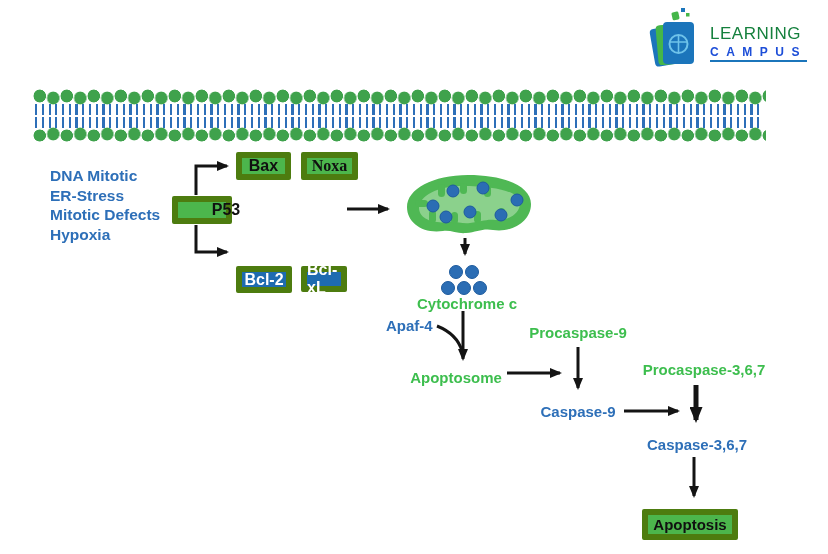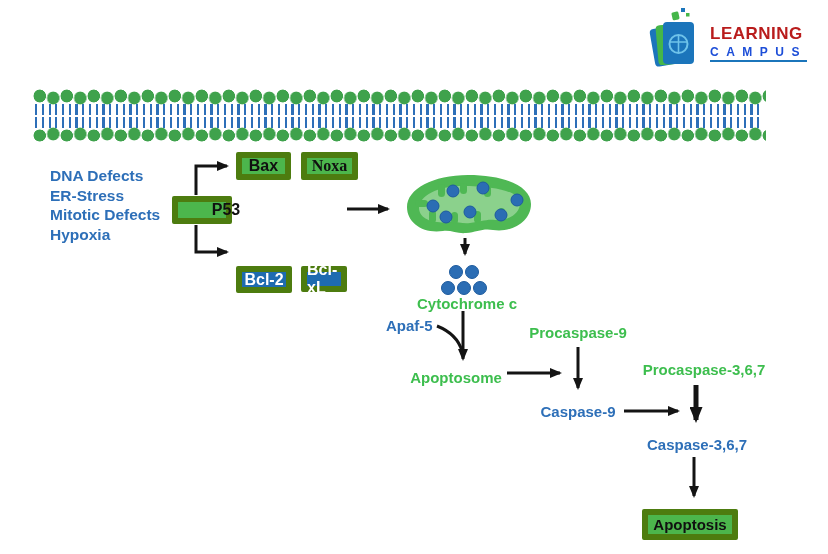--- a/index.html
+++ b/index.html
@@ -35,21 +35,21 @@
       radial-gradient(circle 6.4px at 6.75px 6.75px, var(--mgreen) 5.9px, rgba(0,0,0,0) 6.5px),
       repeating-linear-gradient(90deg, var(--mblue) 0 2.2px, rgba(0,0,0,0) 2.2px 6.75px),
       repeating-linear-gradient(90deg, var(--mblue) 0 2.2px, rgba(0,0,0,0) 2.2px 6.75px);
     background-size:27px 13.5px,27px 13.5px,27px 13.5px,27px 13.5px,99% 11px,99% 11px;
     background-position:0 0,13.5px 2px,0 100%,13.5px calc(100% - 2px),2px 15px,2px 28px;
     background-repeat:repeat-x,repeat-x,repeat-x,repeat-x,no-repeat,no-repeat;
   }
   
   .logo{position:absolute;left:648px;top:6px;display:flex;align-items:center;}
   .logo-text{margin-left:4px;}
-  .logo-line1{color:#b91c1c;font-weight:700;font-size:17px;letter-spacing:.5px;margin-top:12px;}
+  .logo-line1{color:#15803d;font-weight:400;font-size:17px;letter-spacing:.5px;margin-top:12px;}
   .logo-line2{color:#1d4ed8;font-weight:700;font-size:12px;letter-spacing:7.5px;
               border-bottom:2px solid #1B75BB;padding-bottom:1px;margin-top:1px;}
   svg.overlay{position:absolute;left:0;top:0;pointer-events:none;}
 </style>
 </head>
 <body>
 
 <div id="canvas">
 
   <div class="logo">
@@ -69,35 +69,35 @@
     </svg>
     <div class="logo-text">
       <div class="logo-line1">LEARNING</div>
       <div class="logo-line2">CAMPUS</div>
     </div>
   </div>
 
   <div class="membrane"></div>
 
   <div class="abs stimuli" style="left:50px;top:166px;">
-    <div>DNA Defects</div>
+    <div>DNA Mitotic</div>
     <div>ER-Stress</div>
     <div>Mitotic Defects</div>
     <div>Hypoxia</div>
   </div>
 
   <div class="box green" style="left:172px;top:196px;width:54px;height:28px;padding-left:48px;">P53</div>
   <div class="box green" style="left:236px;top:152px;width:55px;height:28px;">Bax</div>
   <div class="box green" style="left:301px;top:152px;width:57px;height:28px;font-family:Liberation Serif, serif;">Noxa</div>
   <div class="box blue" style="left:236px;top:238px;width:56px;height:27px;">Bcl-2</div>
   <div class="box blue" style="left:301px;top:238px;width:46px;height:26px;font-size:16px;">Bcl-xL</div>
   <div class="box green" style="left:642px;top:509px;width:96px;height:31px;font-size:15px;">Apoptosis</div>
 
   <div class="abs green-label centered" style="left:467px;top:295px;">Cytochrome c</div>
-  <div class="abs blue-label" style="left:386px;top:317px;">Apaf-5</div>
+  <div class="abs blue-label" style="left:386px;top:317px;">Apaf-4</div>
   <div class="abs green-label centered" style="left:456px;top:369px;">Apoptosome</div>
   <div class="abs green-label centered" style="left:578px;top:324px;">Procaspase-9</div>
   <div class="abs blue-label centered" style="left:578px;top:403px;">Caspase-9</div>
   <div class="abs green-label centered" style="left:704px;top:361px;">Procaspase-3,6,7</div>
   <div class="abs blue-label centered" style="left:697px;top:436px;">Caspase-3,6,7</div>
 
   <svg class="overlay" width="828" height="554" viewBox="0 0 828 554">
     <defs>
       <marker id="ah" viewBox="0 0 12 10" refX="10" refY="5" markerWidth="12" markerHeight="10" markerUnits="userSpaceOnUse" orient="auto">
         <path d="M0,0 L12,5 L0,10 Z" fill="#141414"></path>

